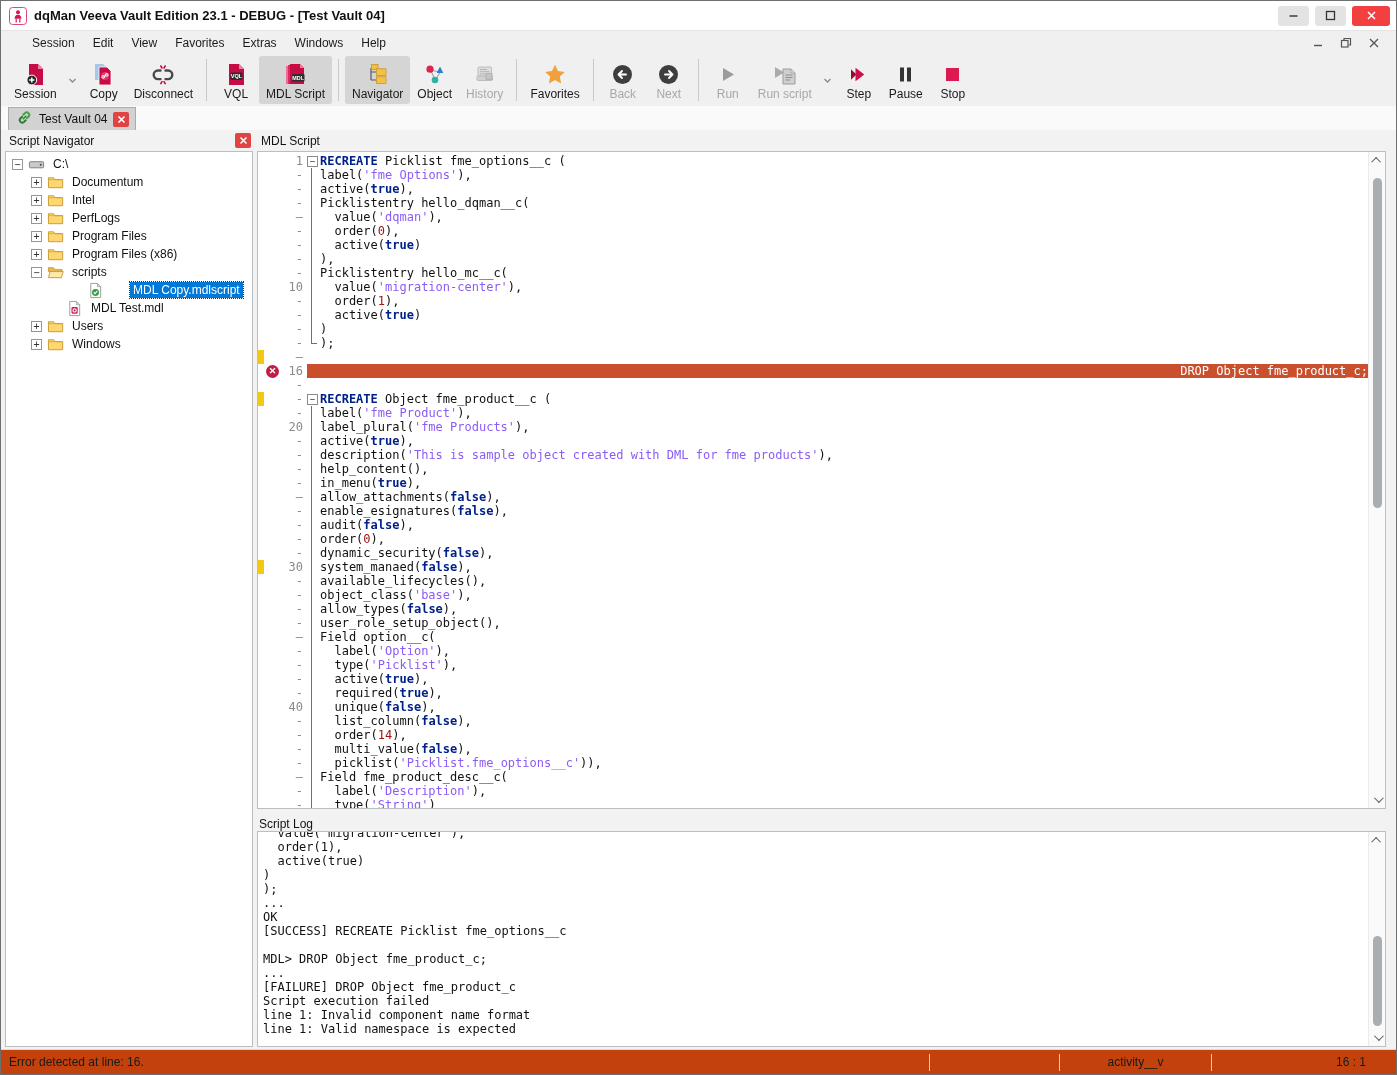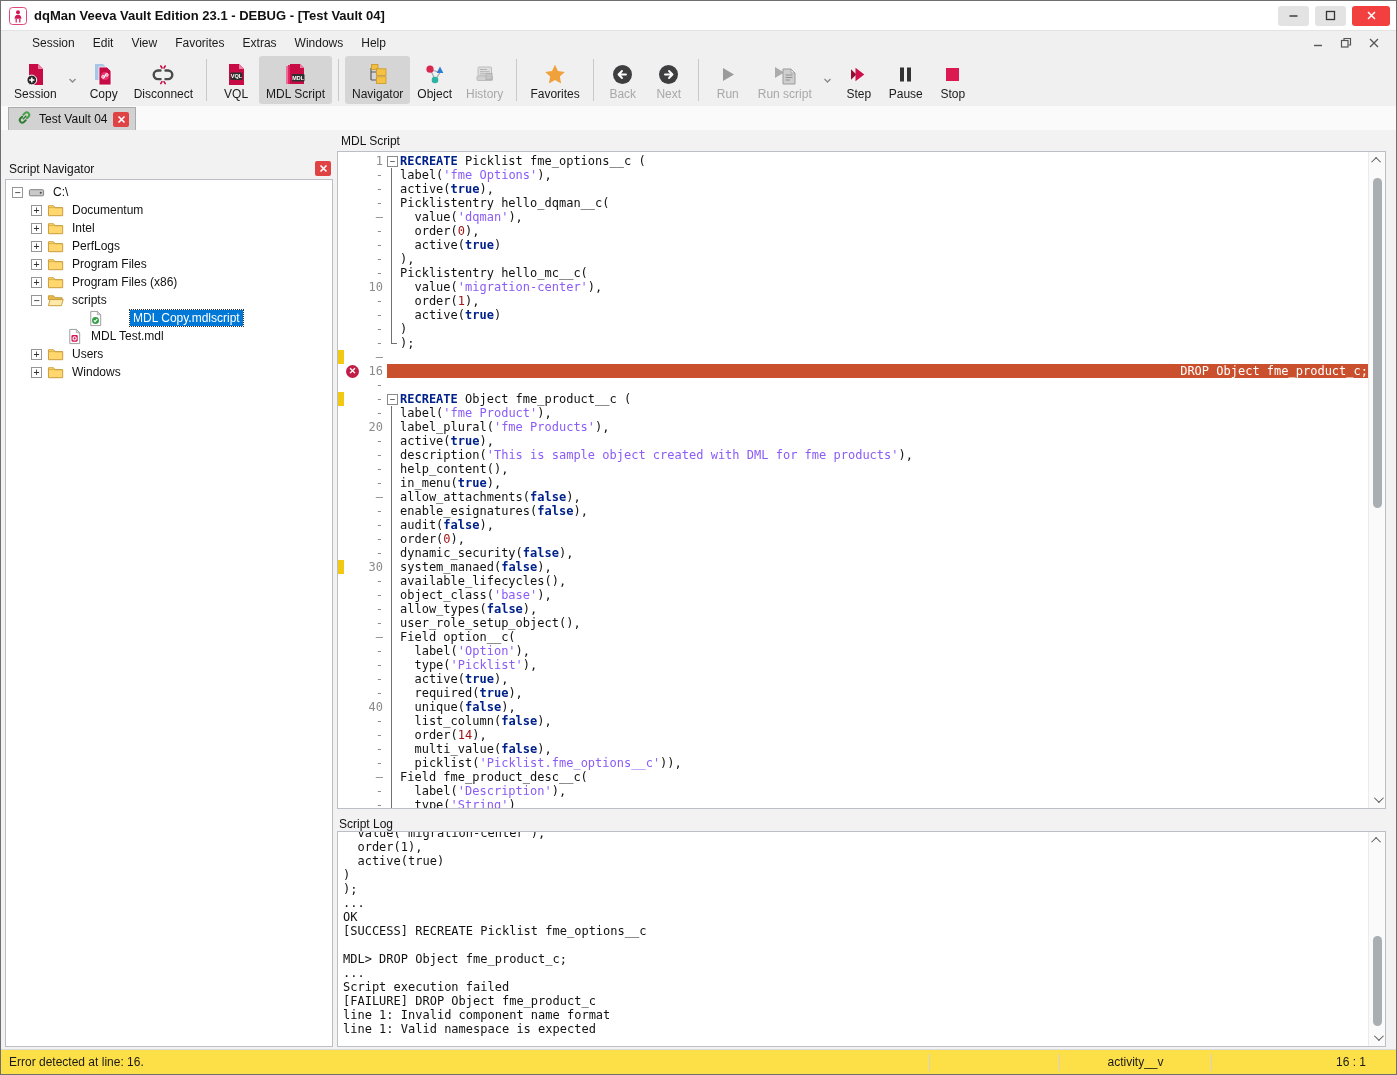--- a/index.html
+++ b/index.html
@@ -29,21 +29,21 @@
   .tbtn.disabled .tlbl{color:#A8A8A8;}
   .tdrop{display:flex;align-items:center;padding:0 3px;}
   .tsep{width:1px;background:#C9C9C9;margin:3px 6px;}
   
   .tabstrip{height:24px;background:#FAFAFA;display:flex;align-items:flex-end;padding-left:7px;}
   .tab{height:23px;background:#D2D2D2;border:1px solid #ABABAB;border-bottom:none;display:flex;align-items:center;
     padding:0 6px 0 7px;gap:6px;font-size:12px;color:#111;}
   .tab-close,.hdr-close{width:16px;height:15px;background:#E04343;border-radius:2px;display:flex;align-items:center;justify-content:center;}
   
   .main{position:absolute;top:129px;bottom:25px;left:0;right:0;background:#F2F2F2;display:flex;padding:0 10px 2px 4px;}
-  .leftcol{width:328px;display:flex;flex-direction:column;margin-top:28px;}
+  .leftcol{width:248px;display:flex;flex-direction:column;}
   .splitter{width:4px;}
   .rightcol{flex:1;display:flex;flex-direction:column;}
   .panel-header{height:21px;display:flex;align-items:center;font-size:12px;color:#111;padding:0 2px 0 4px;}
   .panel-header .ph-title{flex:1;}
   
   .treebox{flex:1;background:#fff;border:1px solid #BBBEC3;overflow:hidden;padding-top:3px;}
   .trow{height:18px;display:flex;align-items:center;font-size:12px;color:#111;white-space:nowrap;}
   .twisty{width:11px;height:11px;border:1px solid #969696;background:#fff;font-size:10px;line-height:9px;
     text-align:center;color:#333;margin-right:5px;flex:0 0 auto;font-family:"DejaVu Sans Mono",monospace;}
   .tw-sp{width:16px;flex:0 0 auto;}
@@ -82,21 +82,21 @@
   .chev.u{transform:rotate(45deg) translateY(2px);}
   .chev.d{transform:rotate(225deg) translateY(2px);}
   .sb-thumb{position:absolute;left:4px;width:9px;background:#A9AEB3;border-radius:5px;}
   
   .log-header{height:22px;display:flex;align-items:flex-end;font-size:12px;color:#111;padding-left:2px;}
   .logbox{height:216px;background:#fff;border:1px solid #BBBEC3;position:relative;overflow:hidden;}
   .log-lines{position:absolute;top:0;left:0;right:17px;bottom:0;overflow:hidden;padding:0 0 0 5px;
     font-family:"DejaVu Sans Mono",monospace;font-size:12px;line-height:14px;color:#111;margin-top:-6px;}
   .log-line{white-space:pre;height:14px;}
   
-  .statusbar{position:absolute;left:0;right:0;bottom:0;height:25px;background:#fde047;border-top:1px solid #DADADA;
+  .statusbar{position:absolute;left:0;right:0;bottom:0;height:25px;background:#c2410c;border-top:1px solid #DADADA;
     display:flex;align-items:center;font-size:12px;color:#1a1a1a;justify-content:center;}
   .sb-cell{height:17px;display:flex;align-items:center;border-left:1px solid #D2D2D2;}
   .sb-msg{flex:1;padding-left:8px;border-left:none;}
   .sb-empty{width:130px;}
   .sb-activity{width:152px;justify-content:center;}
   .sb-caret{width:185px;justify-content:flex-end;padding-right:30px;}
 </style>
 </head>
 <body>
 
@@ -844,22 +844,22 @@
             <div class="log-line">  order(1),</div>
             <div class="log-line">  active(true)</div>
             <div class="log-line">)</div>
             <div class="log-line">);</div>
             <div class="log-line">...</div>
             <div class="log-line">OK</div>
             <div class="log-line">[SUCCESS] RECREATE Picklist fme_options__c</div>
             <div class="log-line"> </div>
             <div class="log-line">MDL&gt; DROP Object fme_product_c;</div>
             <div class="log-line">...</div>
+            <div class="log-line">[FAILURE] DROP Object fme_product_c</div>
             <div class="log-line">Script execution failed</div>
-            <div class="log-line">[FAILURE] DROP Object fme_product_c</div>
             <div class="log-line">line 1: Invalid component name format</div>
             <div class="log-line">line 1: Valid namespace is expected</div>
           </div>
         <div class="vscroll">
           <span class="sb-btn up">
               <span class="chev u"></span>
             </span>
           <span class="sb-thumb" style="bottom:20px;height:90px;"></span>
           <span class="sb-btn down">
               <span class="chev d"></span>

